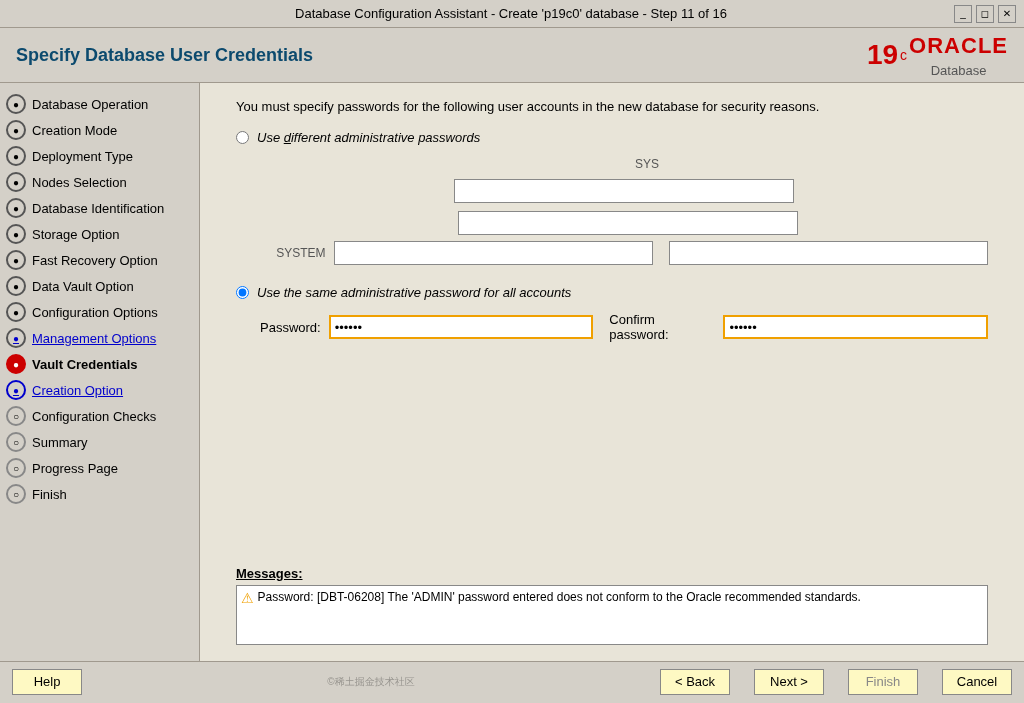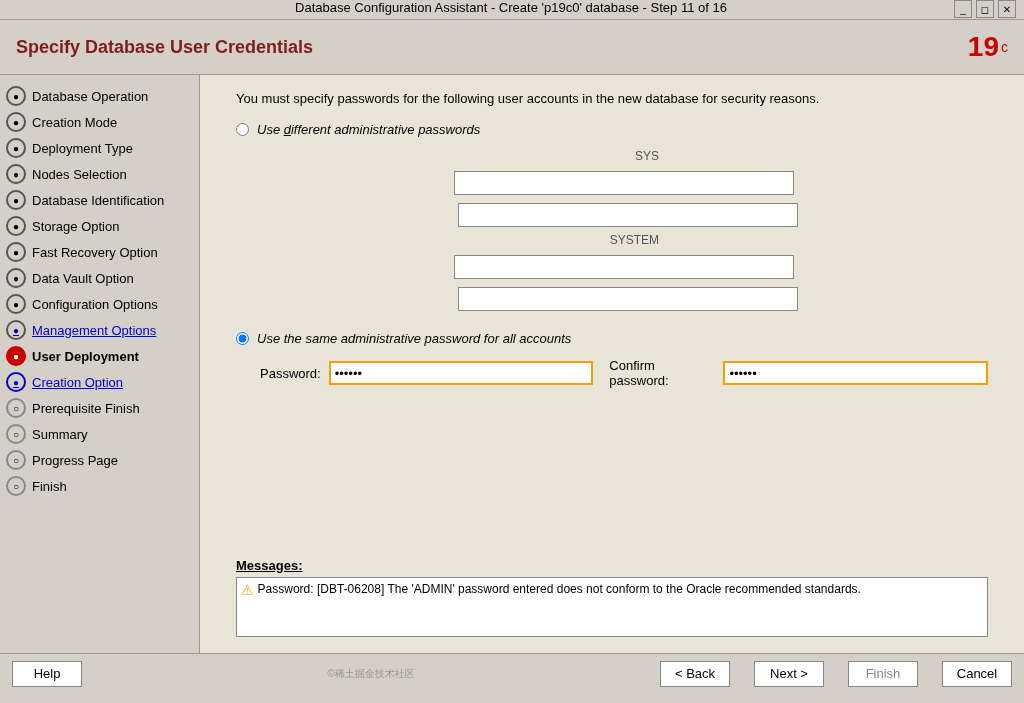--- a/index.html
+++ b/index.html
@@ -8,22 +8,23 @@
       font-size: 13px;
       background: #d4d0c8;
       width: 1024px;
       height: 703px;
       overflow: hidden;
     }
 
     
     .title-bar {
       background: #d4d0c8;
-      height: 20px;
-      display: flex;
+      height: 28px;
+      display: flex;
+      align-items: center;
       justify-content: space-between;
       padding: 0 8px;
       border-bottom: 1px solid #a0998e;
     }
     .title-bar-text {
       flex: 1;
       text-align: center;
       font-size: 13px;
       color: #000;
     }
@@ -57,21 +58,21 @@
       padding: 8px 16px;
       display: flex;
       align-items: center;
       justify-content: space-between;
       border-bottom: 1px solid #a0998e;
       height: 55px;
     }
     .header-title {
       font-size: 18px;
       font-weight: bold;
-      color: #7f1d1d;
+      color: #0c4a6e;
     }
     .oracle-logo {
       display: flex;
       align-items: center;
       gap: 2px;
     }
     .oracle-logo-19c {
       font-size: 28px;
       font-weight: bold;
       color: #cc0000;
@@ -287,21 +288,21 @@
       height: 40px;
     }
     .footer-left {}
     .footer-right {
       display: flex;
       gap: 24px;
     }
     .footer-btn {
       min-width: 70px;
       height: 26px;
-      background: #ffffff;
+      background: #fef9c3;
       border: 1px solid #888;
       padding: 2px 12px;
       cursor: pointer;
       font-size: 13px;
     }
     .footer-btn.disabled {
       color: #888;
       cursor: default;
     }
     .footer-btn.primary {
@@ -321,20 +322,24 @@
   </div>
 </div>
 
 <div class="main-window">
 
   <div class="header">
     <span class="header-title">Specify Database User Credentials</span>
     <div class="oracle-logo">
       <span class="oracle-logo-19c">19</span>
       <span class="oracle-logo-sup">c</span>
+      <div style="display:flex;flex-direction:column;align-items:center;">
+        <span class="oracle-logo-text">ORACLE</span>
+        <span class="oracle-logo-db">Database</span>
+      </div>
     </div>
   </div>
 
   <div class="content-area">
 
     <div class="sidebar">
 
       <div class="sidebar-item">
         <div class="step-indicator done">●</div>
         <span>Database Operation</span>
@@ -380,31 +385,31 @@
         <span>Configuration Options</span>
       </div>
 
       <div class="sidebar-item clickable">
         <div class="step-indicator done">●</div>
         <span>Management Options</span>
       </div>
 
       <div class="sidebar-item current">
         <div class="step-indicator error-step">●</div>
-        <span>User Deployment</span>
+        <span>Vault Credentials</span>
       </div>
 
       <div class="sidebar-item clickable">
         <div class="step-indicator done" style="border-color:#0000cc;">●</div>
         <span>Creation Option</span>
       </div>
 
       <div class="sidebar-item">
         <div class="step-indicator">○</div>
-        <span>Prerequisite Finish</span>
+        <span>Configuration Checks</span>
       </div>
 
       <div class="sidebar-item">
         <div class="step-indicator">○</div>
         <span>Summary</span>
       </div>
 
       <div class="sidebar-item">
         <div class="step-indicator">○</div>
         <span>Progress Page</span>
@@ -426,21 +431,21 @@
         </label>
       </div>
 
 
       <div class="credentials-row" style="margin-left:24px; margin-bottom:6px;flex-direction:column;">
         <span class="col-label">SYS</span>
         <input type="password" class="pw-input" value="" style="">
         <input type="password" class="pw-input" value="" style="margin-left: 8px;">
       </div>
 
-      <div class="credentials-row" style="margin-left:24px; margin-bottom:12px;flex-direction:column;">
+      <div class="credentials-row" style="margin-left:24px; margin-bottom:12px;">
         <span class="col-label">SYSTEM</span>
         <input type="password" class="pw-input" value="" style="">
         <input type="password" class="pw-input" value="" style="margin-left: 8px;">
       </div>
 
       <div class="same-password-section">
         <div class="radio-option">
           <input type="radio" name="pwd-option" id="radio-same" checked="" style="">
           <label for="radio-same" class="radio-label">
             <span>Use the same administrative password for all accounts</span>

